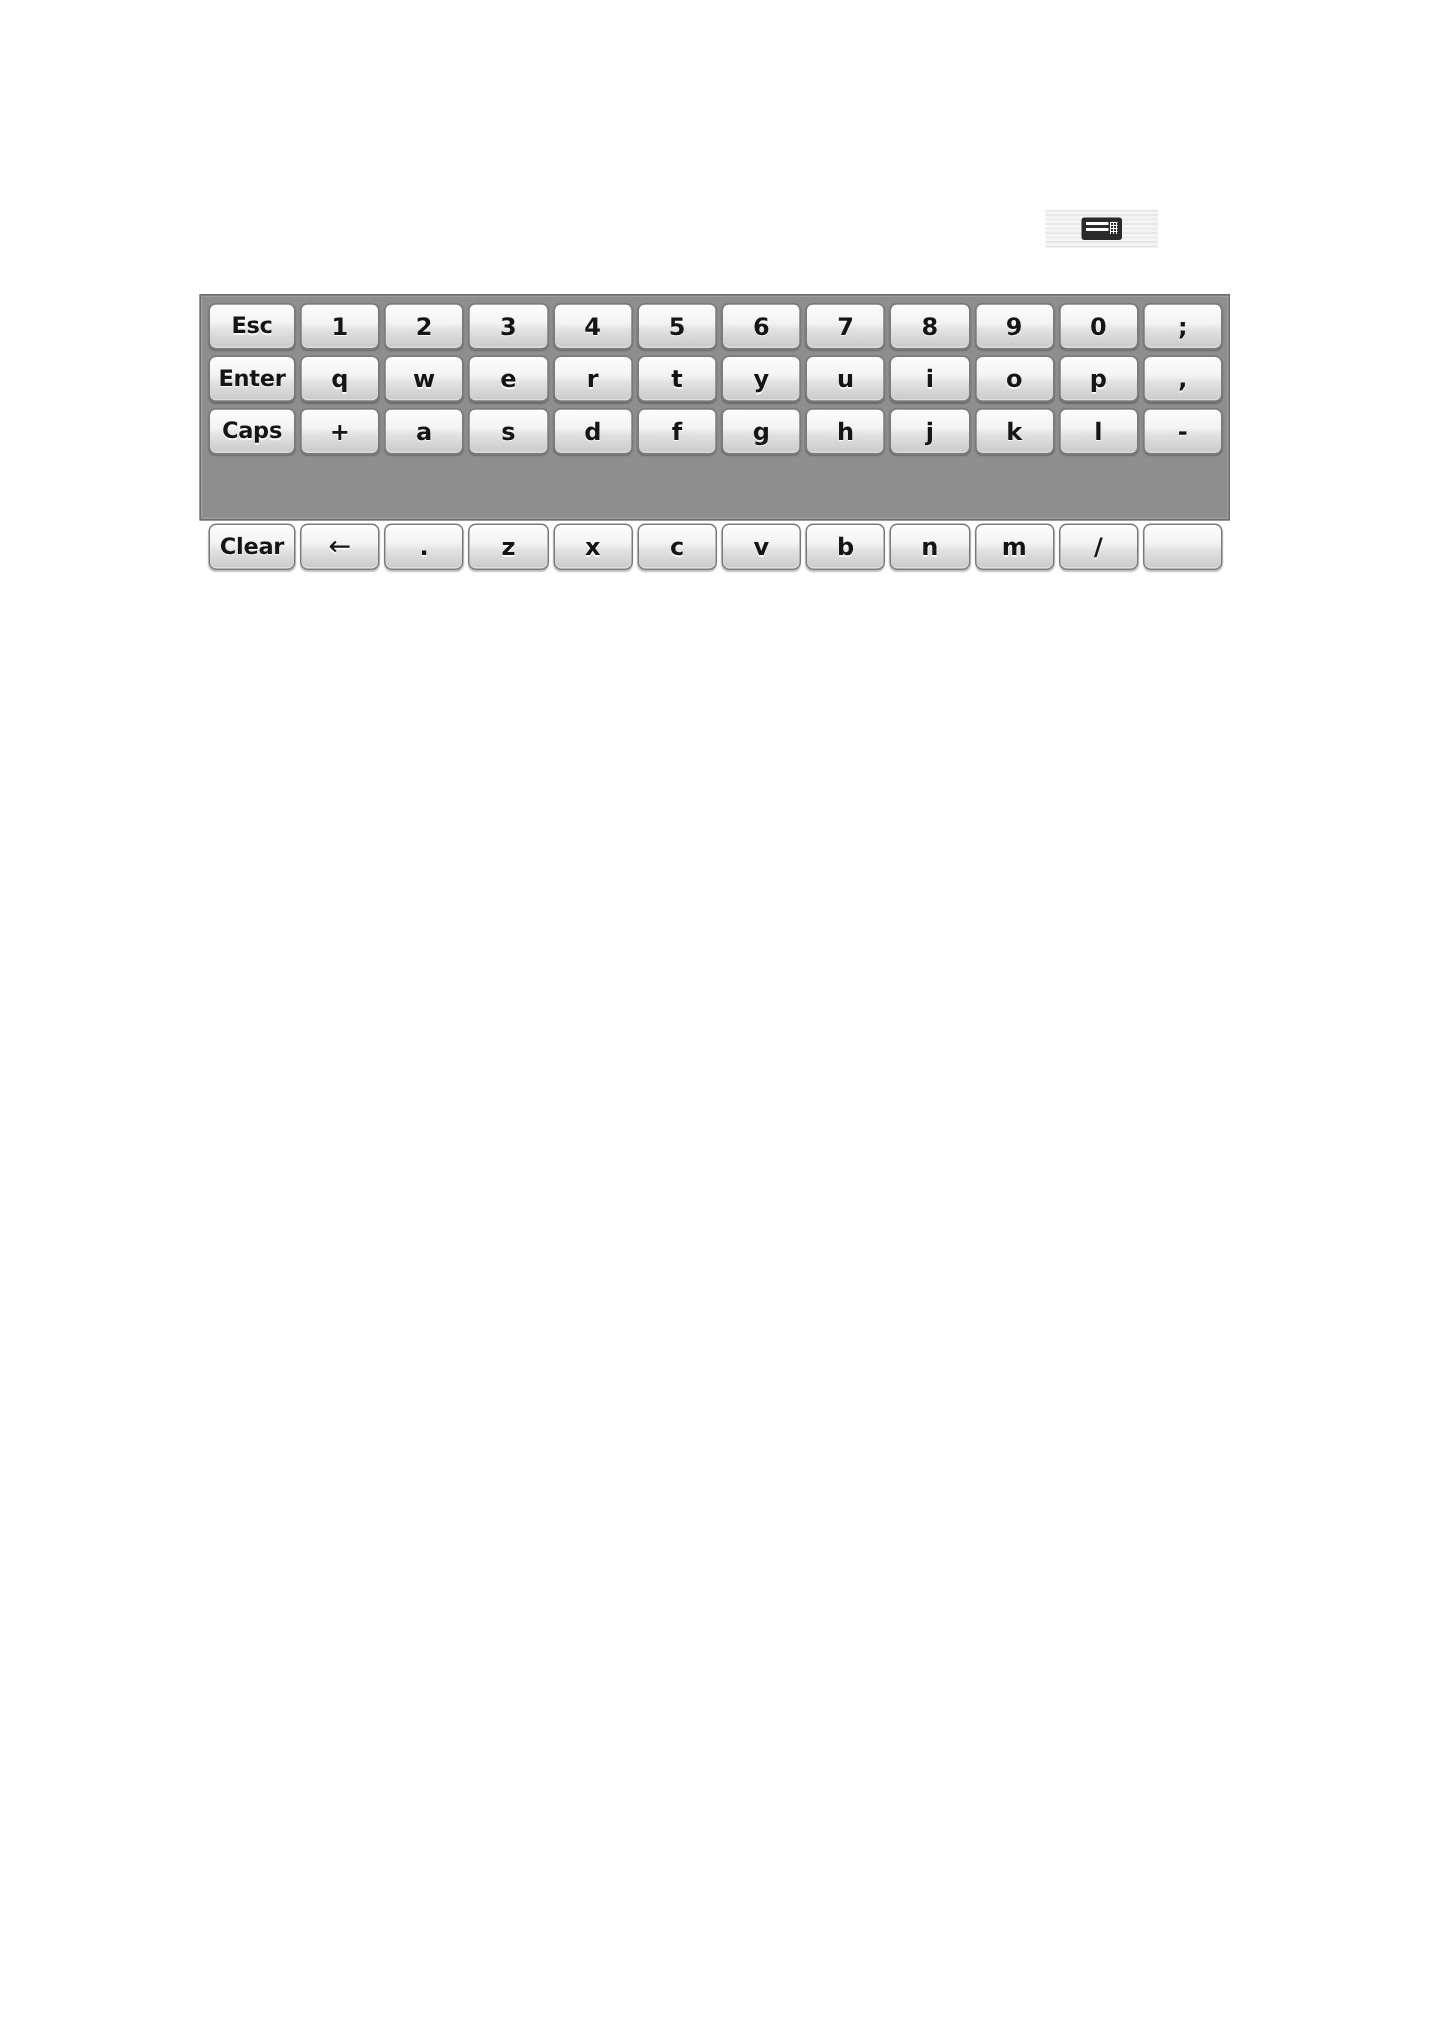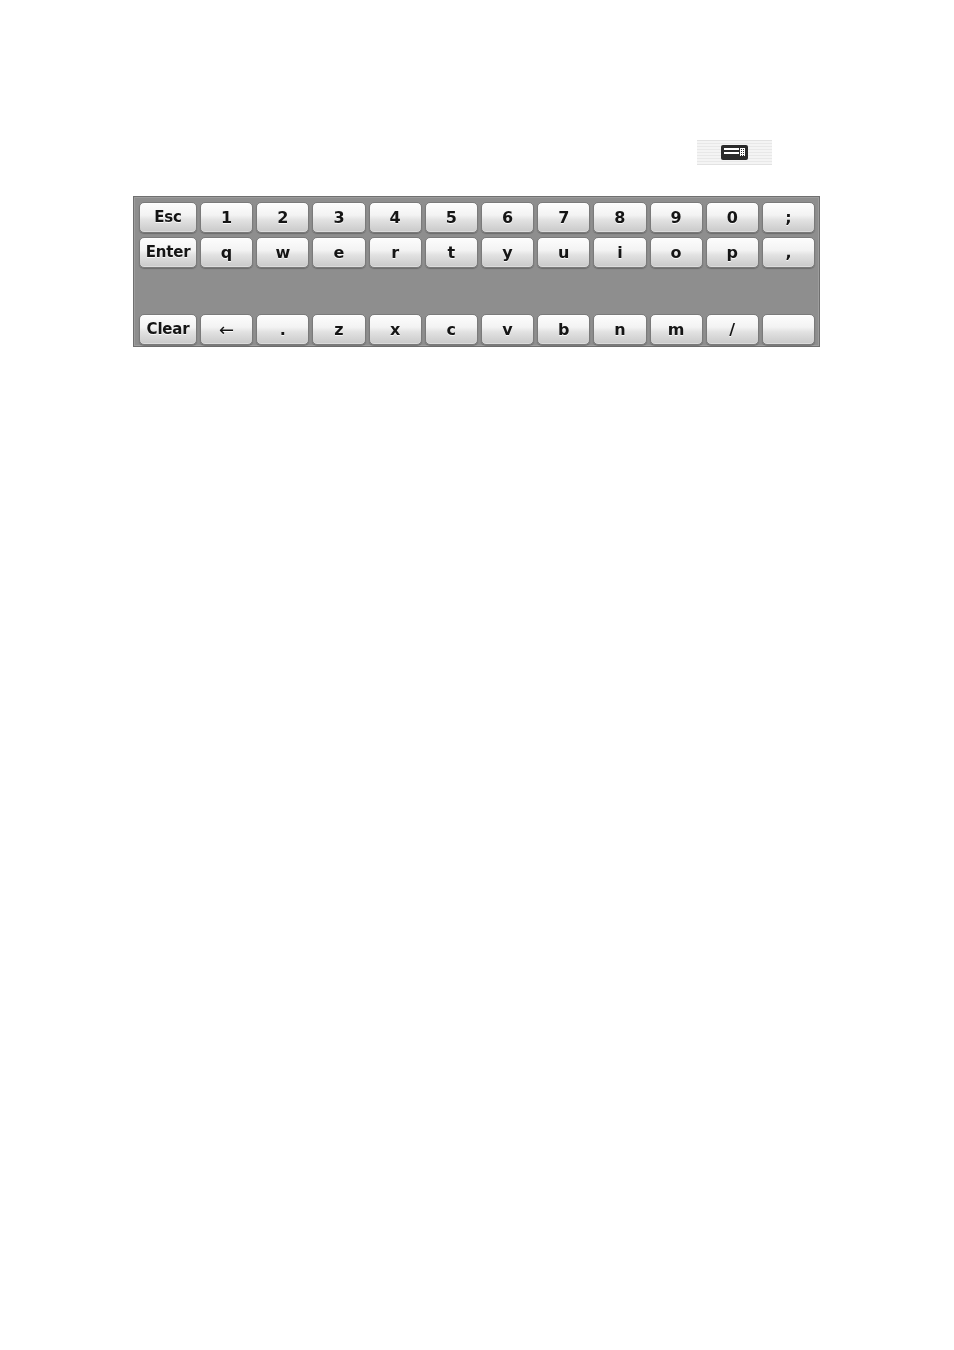--- a/index.html
+++ b/index.html
@@ -165,20 +165,34 @@
     <div class="osk-key chr">r</div>
     <div class="osk-key chr">t</div>
     <div class="osk-key chr">y</div>
     <div class="osk-key chr">u</div>
     <div class="osk-key chr">i</div>
     <div class="osk-key chr">o</div>
     <div class="osk-key chr">p</div>
     <div class="osk-key chr">,</div>
   </div>
 
+  <div class="osk-row">
+    <div class="osk-key mod">Caps</div>
+    <div class="osk-key chr">+</div>
+    <div class="osk-key chr">a</div>
+    <div class="osk-key chr">s</div>
+    <div class="osk-key chr">d</div>
+    <div class="osk-key chr">f</div>
+    <div class="osk-key chr">g</div>
+    <div class="osk-key chr">h</div>
+    <div class="osk-key chr">j</div>
+    <div class="osk-key chr">k</div>
+    <div class="osk-key chr">l</div>
+    <div class="osk-key chr">-</div>
+  </div>
 
   <div class="osk-row">
     <div class="osk-key mod">Clear</div>
     <div class="osk-key chr arrow">←</div>
     <div class="osk-key chr">.</div>
     <div class="osk-key chr">z</div>
     <div class="osk-key chr">x</div>
     <div class="osk-key chr">c</div>
     <div class="osk-key chr">v</div>
     <div class="osk-key chr">b</div>

